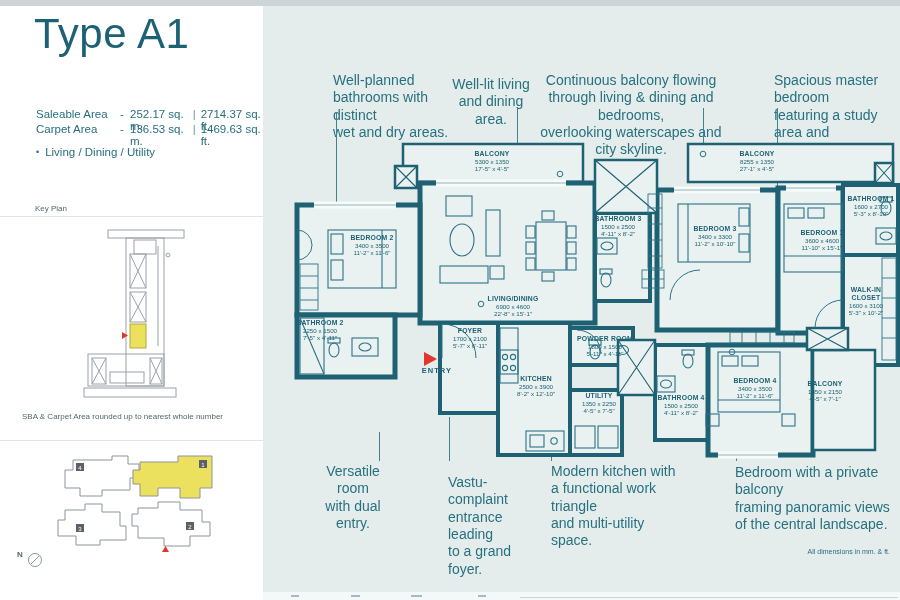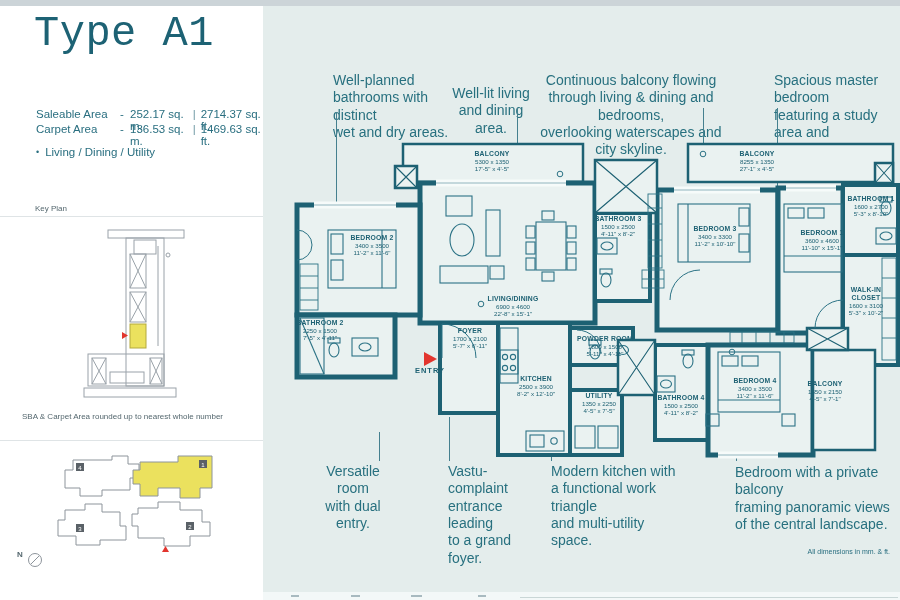--- a/index.html
+++ b/index.html
@@ -5,21 +5,21 @@
   html,body{margin:0;padding:0;background:#ffffff;}
   #page{position:relative;width:900px;height:600px;overflow:hidden;background:#ffffff;
         font-family:"Liberation Sans",sans-serif;}
   .abs{position:absolute;}
   
   .topstrip{left:0;top:0;width:900px;height:6px;background:#ccd4d8;}
   .sidebar{left:0;top:6px;width:263px;height:594px;background:#ffffff;}
   .main{left:263px;top:6px;width:637px;height:586px;background:#e4edec;}
   .bottomband{left:263px;top:592px;width:637px;height:8px;background:#f3f8f8;}
   
-  .title{left:34px;top:10px;width:220px;font-family:Liberation Mono, monospace;
+  .title{left:34px;top:10px;width:220px;font-family:Liberation Sans, sans-serif;
          font-size:42px;color:#1d6274;letter-spacing:.5px;}
   .subtitle{left:36px;top:86px;width:220px;font-size:13px;font-weight:bold;color:#1a6375;}
   .arearow{left:36px;width:225px;font-size:11.5px;color:#2a6f80;display:flex;}
   .arearow .lbl{width:84px;flex:none;}
   .arearow .dash{width:10px;flex:none;}
   .arearow .sep{padding:0 5px;color:#6d97a2;}
   .featrow{left:36px;width:225px;font-size:11.5px;color:#2a6f80;}
   .featrow .bullet{color:#2a6f80;padding-right:6px;font-size:9px;vertical-align:1px;}
   .featrow .feat{padding-right:10px;}
   .smallgrey{font-size:8px;color:#54676e;}
@@ -27,21 +27,21 @@
   
   .anno{font-size:14px;line-height:1.24;color:#27707f;white-space:pre-line;}
   .center{text-align:center;}
   .leader{width:1px;background:#45808f;}
   .leader-dot{width:7px;height:7px;border:1px solid #45808f;border-radius:50%;background:transparent;}
   .dimnote{font-size:7px;color:#2a6f80;text-align:right;}
   
   .room-label{color:#1d6173;text-align:center;line-height:1.18;}
   .room-name{font-size:6.8px;font-weight:bold;letter-spacing:.2px;}
   .room-dim{font-size:6.2px;}
-  .entry-label{font-size:7.5px;font-weight:bold;letter-spacing:1px;color:#1d6173;text-align:center;}
+  .entry-label{font-size:7.5px;font-weight:bold;letter-spacing:1px;color:#1d6173;text-align:right;}
   
   .tabmark{height:2px;background:#7f98a1;opacity:.65;}
   .tabline{height:1px;background:#c9d6d6;}
 </style>
 </head>
 <body>
 
 <div id="page">
 
   <div class="abs topstrip"></div>
@@ -120,32 +120,32 @@
 
   <svg class="abs" style="left:14px;top:546px" width="34" height="24" viewBox="0 0 34 24">
     <text x="3" y="11" font-size="8" fill="#54676e" font-weight="bold">N</text>
     <circle cx="21" cy="14" r="6.5" fill="none" stroke="#8d949b" stroke-width="1"></circle>
     <line x1="17" y1="18" x2="25" y2="10" stroke="#8d949b" stroke-width="1"></line>
   </svg>
 
   <div class="abs anno" style="left:333px;top:72px;width:116px">Well-planned
 bathrooms with distinct
 wet and dry areas.</div>
-  <div class="abs anno center" style="left:447px;top:85px;width:88px">Well-lit living
+  <div class="abs anno center" style="left:447px;top:76px;width:88px">Well-lit living
 and dining area.</div>
   <div class="abs anno center" style="left:535px;top:72px;width:192px">Continuous balcony flowing
 through living &amp; dining and bedrooms,
 overlooking waterscapes and city skyline.</div>
   <div class="abs anno" style="left:774px;top:72px;width:116px">Spacious master bedroom
 featuring a study area and
 provision for walk-in closet.</div>
 
   <div class="abs anno center" style="left:312px;top:463px;width:82px">Versatile room
 with dual entry.</div>
-  <div class="abs anno" style="left:448px;top:463px;width:90px">Vastu-complaint
+  <div class="abs anno" style="left:448px;top:474px;width:90px">Vastu-complaint
 entrance leading
 to a grand foyer.</div>
   <div class="abs anno" style="left:735px;top:464px;width:160px">Bedroom with a private balcony
 framing panoramic views
 of the central landscape.</div>
   <div class="abs anno" style="left:551px;top:463px;width:130px">Modern kitchen with
 a functional work triangle
 and multi-utility space.</div>
 
   <div class="abs leader" style="left:336px;top:112px;height:208px"></div>

